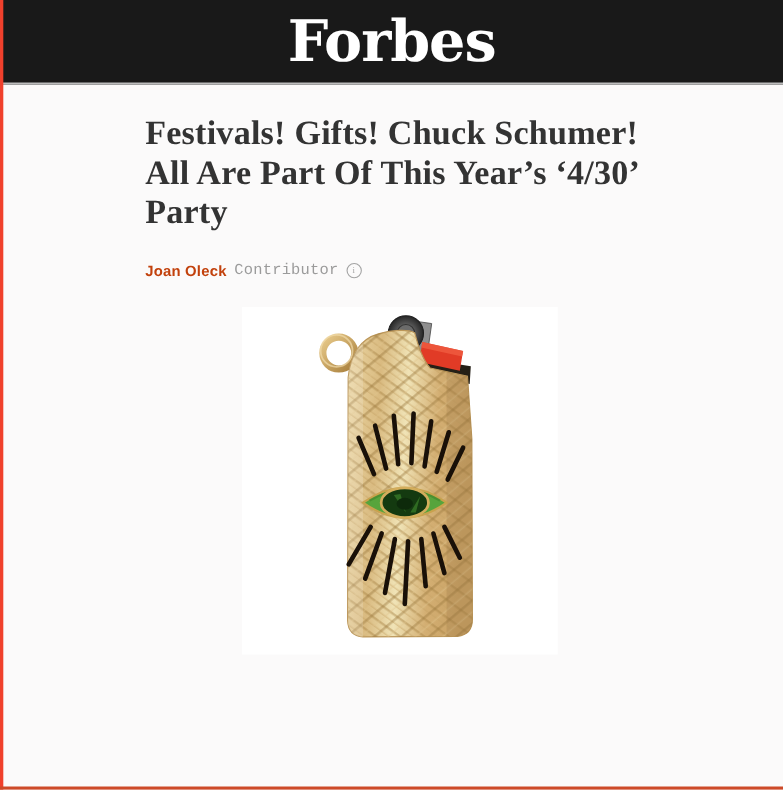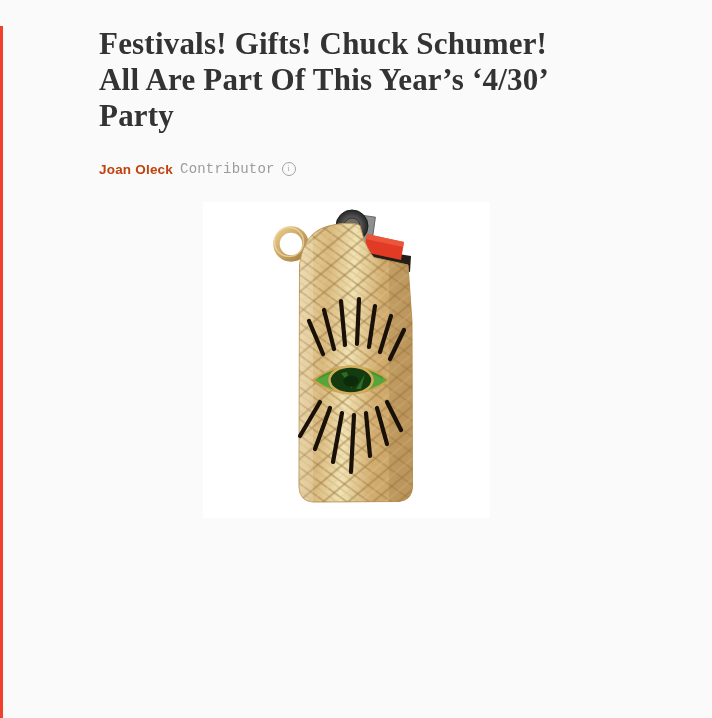--- a/index.html
+++ b/index.html
@@ -20,21 +20,21 @@
     width:712px;height:75px;background:#191919;
     border-bottom:2px solid #bdbdbd;
     display:flex;align-items:center;justify-content:center;
   }
   .logo{
     font-family:"DejaVu Serif",serif;font-weight:700;
     font-size:52px;color:#ffffff;letter-spacing:-1px;line-height:75px;
   }
 
   
-  .content{padding:0 118px 0 99px;}
+  .content{padding:0 118px 0 99px;margin-left:33px;}
 
   h1.headline{
     margin:26px 0 0 0;
     font-family:"Liberation Serif","DejaVu Serif",serif;
     font-weight:700;font-size:31px;line-height:36px;color:#333333;
     letter-spacing:0.2px;
   }
   .headline .hl-line{display:block;}
 
   .byline{margin-top:27px;display:flex;align-items:center;gap:7px;}
@@ -59,20 +59,23 @@
   }
   p.body-text a{color:#3d5fa8;text-decoration:none;}
 </style>
 </head>
 <body>
 
 <div class="page">
   <div class="edge-left"></div>
   <div class="edge-bottom"></div>
 
+  <header class="masthead">
+    <div class="logo">Forbes</div>
+  </header>
 
   <div class="content">
 
     <h1 class="headline">
       <span class="hl-line">Festivals! Gifts! Chuck Schumer!</span>
       <span class="hl-line">All Are Part Of This Year’s ‘4/30’</span>
       <span class="hl-line">Party</span>
     </h1>
 
     <div class="byline">

